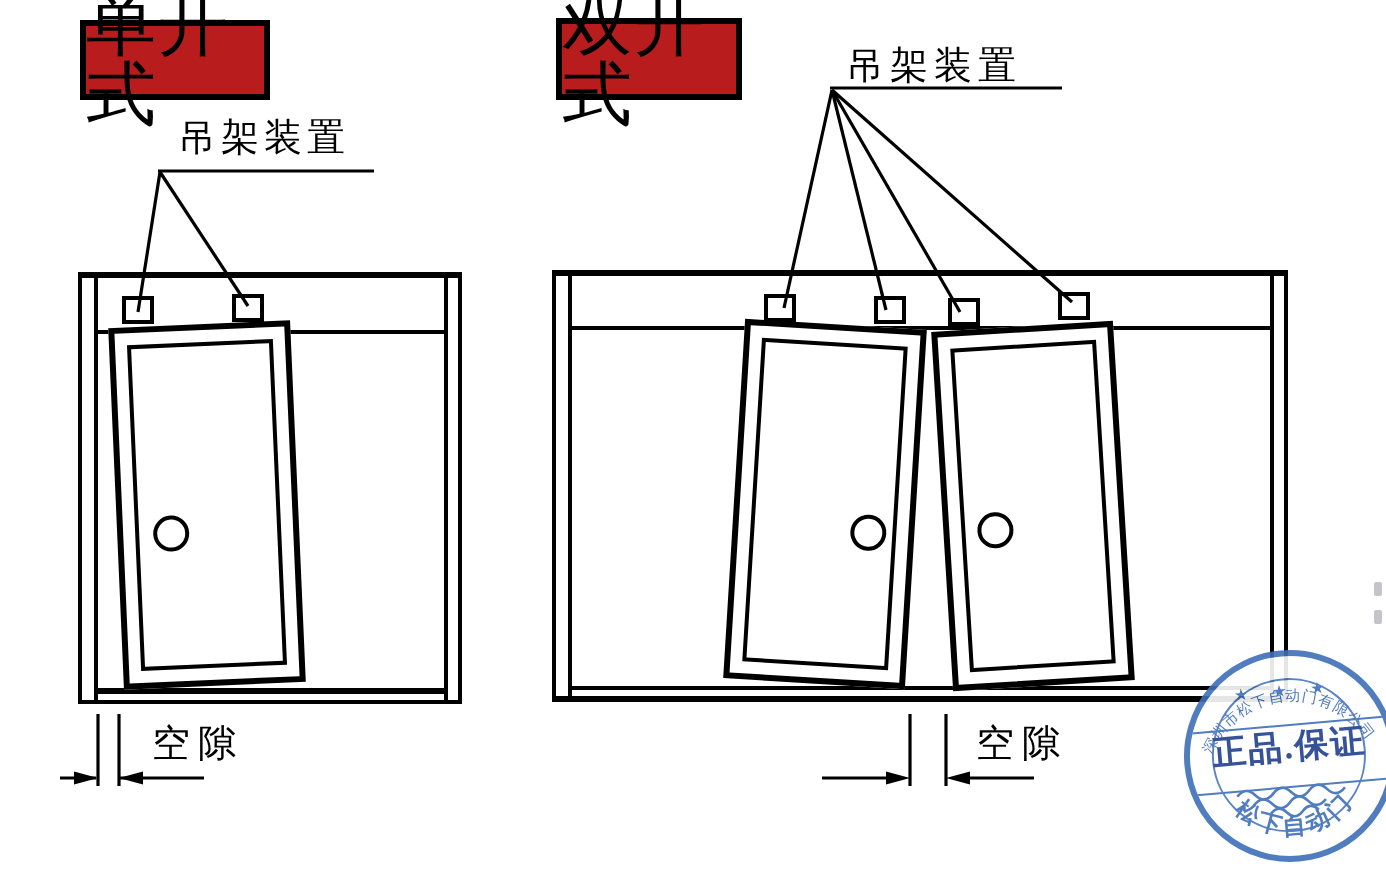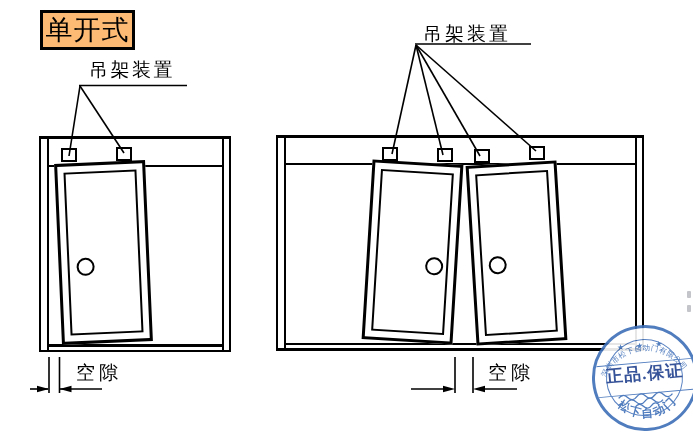--- a/index.html
+++ b/index.html
@@ -1,21 +1,21 @@
 <!DOCTYPE html>
 <html><head>
 <meta charset="utf-8">
 <style>
   html,body{margin:0;padding:0;background:#fff;}
   *{box-sizing:border-box;}
   #canvas{position:relative;width:693px;height:436px;background:#fff;overflow:hidden;
           font-family:"Liberation Serif","DejaVu Serif",serif;color:#000;}
   .ln{position:absolute;background:#000;}
-  .titlebox{position:absolute;border:3px solid #000;background:#fdba74;display:flex;
-            align-items:center;justify-content:center;font-size:27px;letter-spacing:1px;line-height:1;}
+  .titlebox{position:absolute;border:3px solid #000;background:#b91c1c;display:flex;
+            align-items:center;justify-content:center;font-size:35px;letter-spacing:1px;line-height:1;}
   .door{position:absolute;border:3px solid #000;background:#fff;}
   .door-inner{position:absolute;left:6px;top:6px;right:6px;bottom:6px;border:2px solid #000;}
   .handle{position:absolute;width:18px;height:18px;border:2.5px solid #000;border-radius:50%;background:#fff;}
   .hanger{position:absolute;width:16px;height:14px;border:2.5px solid #000;background:transparent;}
   .lbl{position:absolute;font-size:19px;line-height:1;white-space:nowrap;}
   .overlay{position:absolute;left:0;top:0;pointer-events:none;}
   
   .stamp{position:absolute;left:592px;top:325px;width:106px;height:106px;opacity:.9;z-index:5;}
   .stamp-rot{position:absolute;inset:0;transform:rotate(-5deg);}
   .ring-outer{position:absolute;inset:0;border:3.5px solid #3e6fb8;border-radius:50%;background:#fff;overflow:hidden;}
@@ -30,20 +30,23 @@
   .stamp svg{position:absolute;inset:0;}
   .edge-mark{position:absolute;width:4px;height:7px;background:#a9adb3;border-radius:1px;opacity:.7;}
 </style>
 </head>
 <body>
 
 <div id="canvas">
 
   <div class="titlebox" style="left:40px;top:10px;width:95px;height:40px;">
     <span>单开式</span>
+  </div>
+  <div class="titlebox" style="left:278px;top:9px;width:93px;height:41px;">
+    <span>双开式</span>
   </div>
 
   <div class="ln" style="left:39px;top:136px;width:2px;height:216px;"></div>
   <div class="ln" style="left:46.5px;top:136px;width:2px;height:216px;"></div>
   <div class="ln" style="left:222px;top:136px;width:2px;height:216px;"></div>
   <div class="ln" style="left:229px;top:136px;width:2px;height:216px;"></div>
   <div class="ln" style="left:39px;top:136px;width:192px;height:2.5px;"></div>
   <div class="ln" style="left:48.5px;top:164.5px;width:174px;height:2px;"></div>
   <div class="ln" style="left:48.5px;top:344px;width:174px;height:2.5px;"></div>
   <div class="ln" style="left:39px;top:349.5px;width:192px;height:2.5px;"></div>

